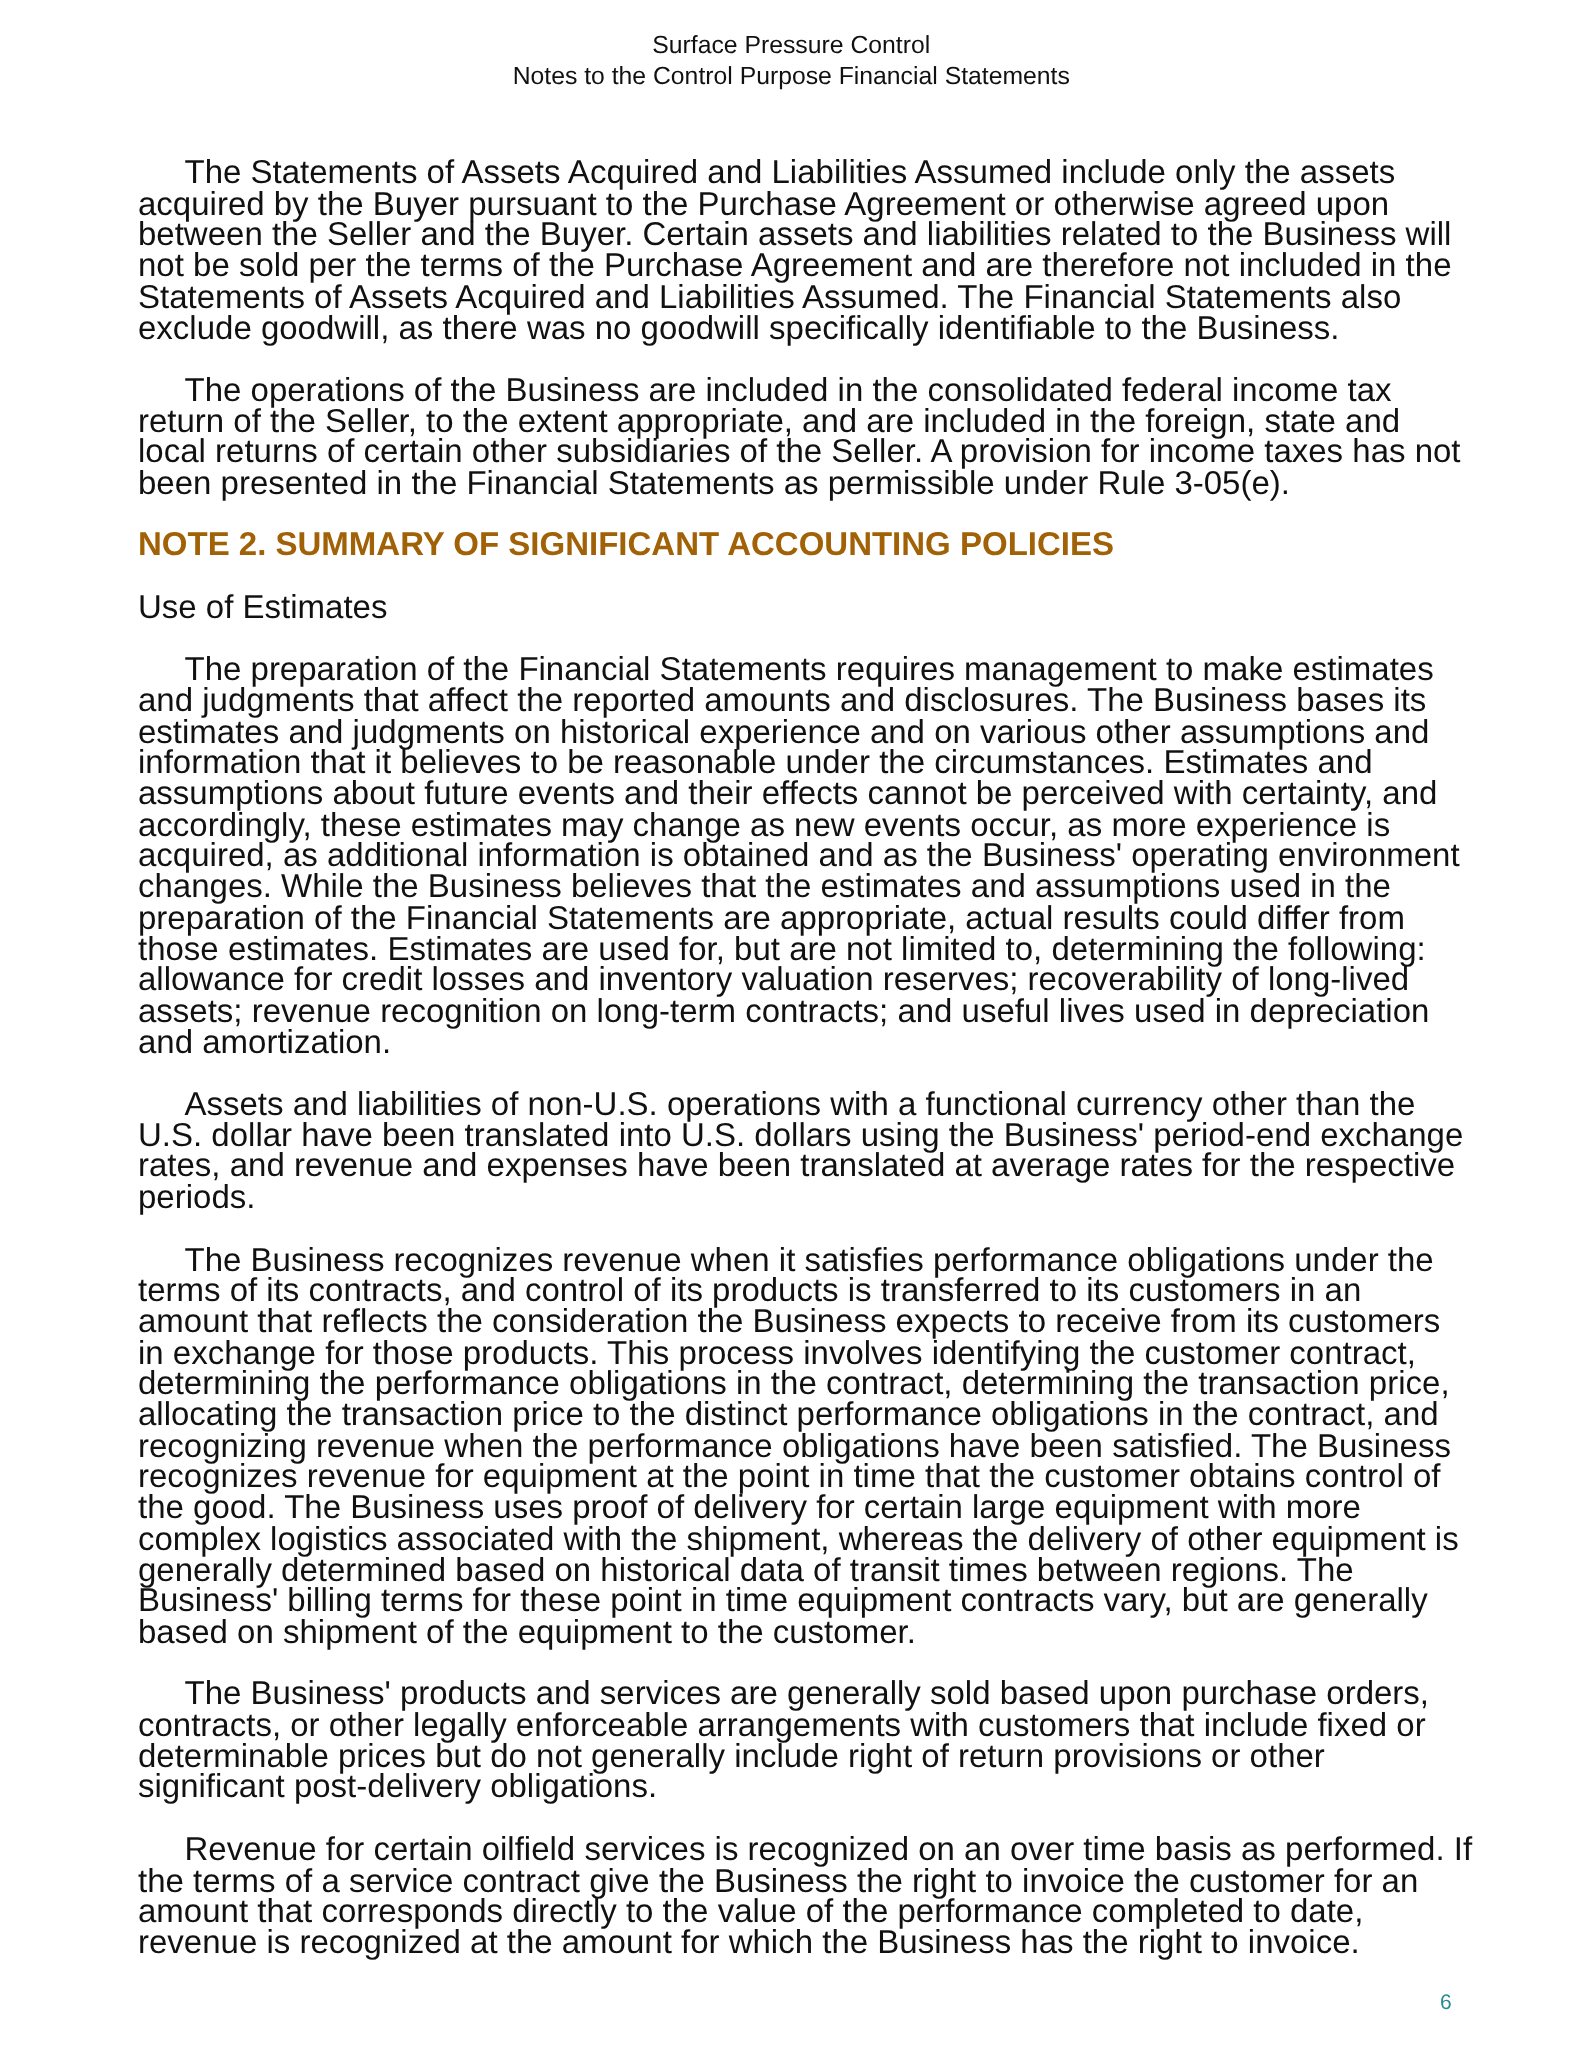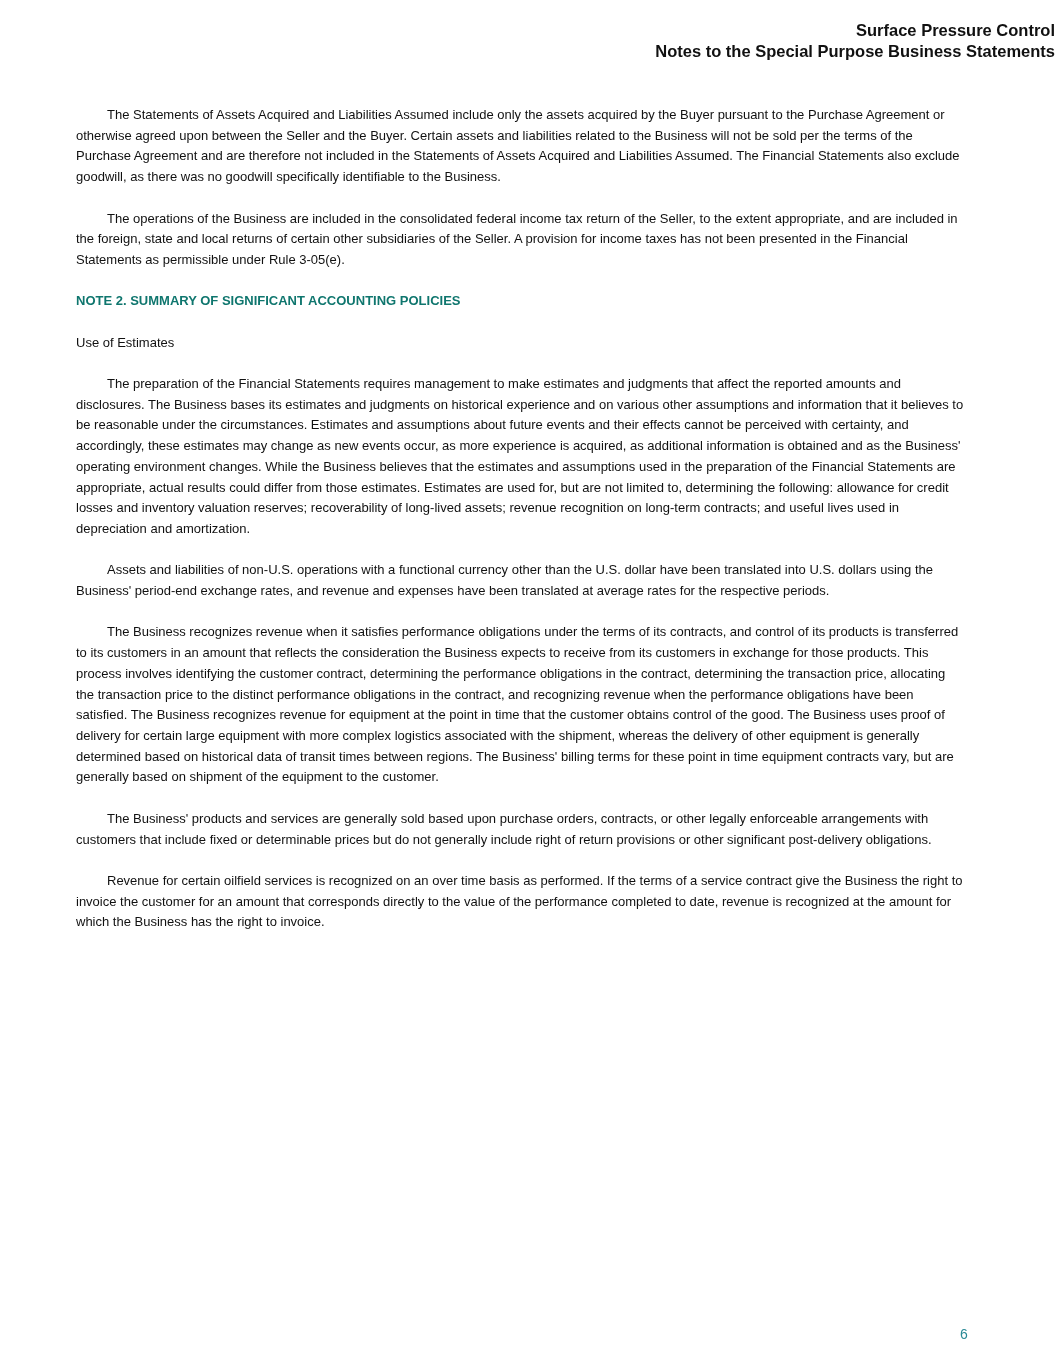--- a/index.html
+++ b/index.html
@@ -2,42 +2,42 @@
 <html><head>
 <meta charset="utf-8">
 <style>
   html, body { margin: 0; padding: 0; background: #ffffff; }
   body {
     width: 1055px; height: 1365px; position: relative; overflow: hidden;
     font-family: "Liberation Sans", sans-serif; color: #111111;
   }
   .header {
     position: absolute; top: 20px; left: 0; width: 1055px;
-    text-align: right; font-weight: bold; font-size: 16.5px; line-height: 21px;
+    text-align: center; font-weight: normal; font-size: 16.5px; line-height: 21px;
   }
   .content {
-    position: absolute; top: 105px; left: 76px; width: 890px;
-    font-size: 13px; line-height: 20.7px;
+    position: absolute; top: 105px; left: 92px; width: 890px;
+    font-size: 22px; line-height: 20.7px;
   }
   .para { margin: 0 0 20.7px 0; text-indent: 31px; }
   .note-heading {
-    margin: 0 0 20.7px 0; font-weight: bold; color: #0f766e;
+    margin: 0 0 20.7px 0; font-weight: bold; color: #a16207;
   }
   .subheading { margin: 0 0 20.7px 0; font-weight: normal; }
   .page-number {
     position: absolute; top: 1326px; left: 960px;
     font-size: 14px; color: #2a8a96;
   }
 </style>
 </head>
 <body>
 
 <div class="header">
   <div>Surface Pressure Control</div>
-  <div>Notes to the Special Purpose Business Statements</div>
+  <div>Notes to the Control Purpose Financial Statements</div>
 </div>
 
 <div class="content">
   <p class="para">The Statements of Assets Acquired and Liabilities Assumed include only the assets acquired by the Buyer pursuant to the Purchase Agreement or otherwise agreed upon between the Seller and the Buyer. Certain assets and liabilities related to the Business will not be sold per the terms of the Purchase Agreement and are therefore not included in the Statements of Assets Acquired and Liabilities Assumed. The Financial Statements also exclude goodwill, as there was no goodwill specifically identifiable to the Business.</p>
   <p class="para">The operations of the Business are included in the consolidated federal income tax return of the Seller, to the extent appropriate, and are included in the foreign, state and local returns of certain other subsidiaries of the Seller. A provision for income taxes has not been presented in the Financial Statements as permissible under Rule 3-05(e).</p>
 
   <div class="note-heading">NOTE 2. SUMMARY OF SIGNIFICANT ACCOUNTING POLICIES</div>
 
   <div class="subheading">Use of Estimates</div>
   <p class="para">The preparation of the Financial Statements requires management to make estimates and judgments that affect the reported amounts and disclosures. The Business bases its estimates and judgments on historical experience and on various other assumptions and information that it believes to be reasonable under the circumstances. Estimates and assumptions about future events and their effects cannot be perceived with certainty, and accordingly, these estimates may change as new events occur, as more experience is acquired, as additional information is obtained and as the Business' operating environment changes. While the Business believes that the estimates and assumptions used in the preparation of the Financial Statements are appropriate, actual results could differ from those estimates. Estimates are used for, but are not limited to, determining the following: allowance for credit losses and inventory valuation reserves; recoverability of long-lived assets; revenue recognition on long-term contracts; and useful lives used in depreciation and amortization.</p>

